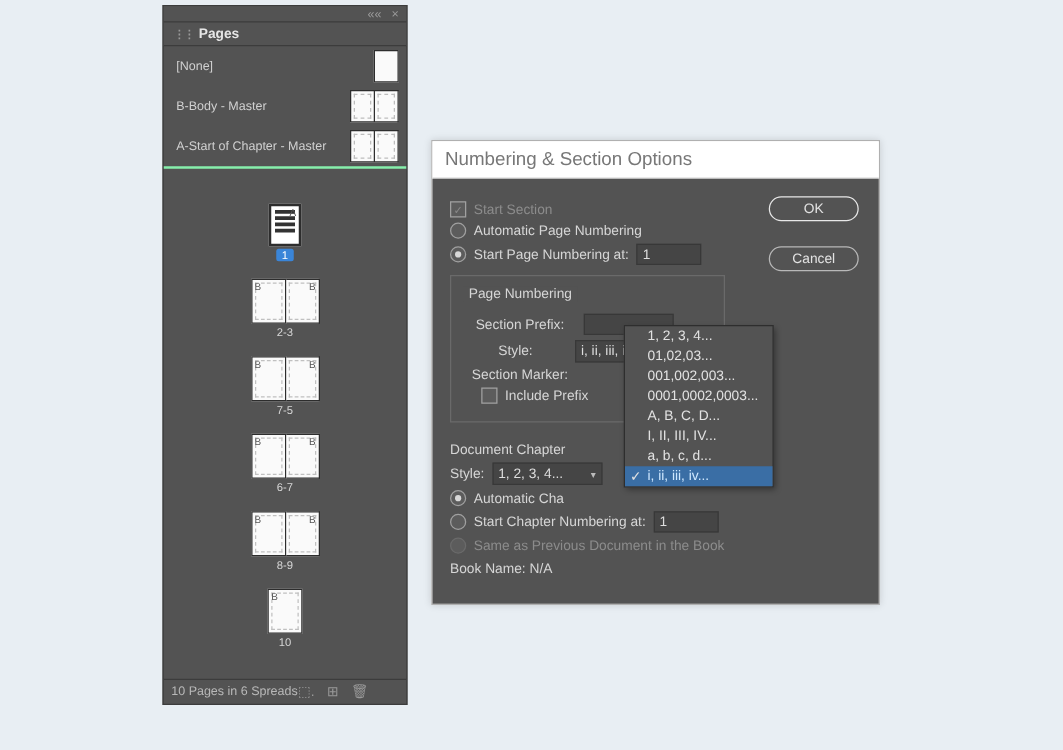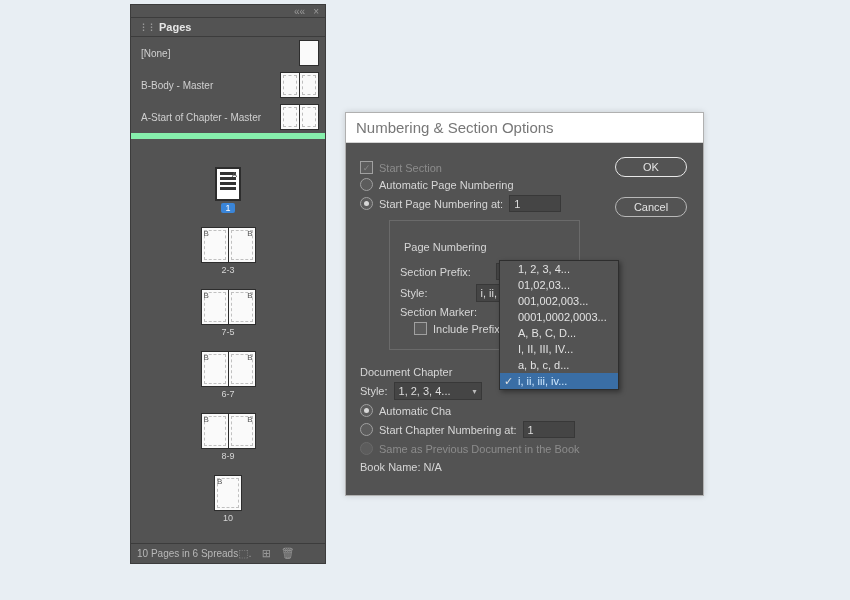--- a/index.html
+++ b/index.html
@@ -49,21 +49,21 @@
     color: #e6e6e6;
   }
   .panel-tab .grip {
     font-size: 9px;
     color: #999;
     letter-spacing: -1px;
   }
 
   
   .masters {
-    border-bottom: 6px solid #86efac;
+    border-bottom: 2px solid #86efac;
   }
   .master-row {
     display: flex;
     align-items: center;
     justify-content: space-between;
     padding: 3px 6px 3px 10px;
     font-size: 10px;
     color: #d0d0d0;
   }
   .master-thumb {
@@ -250,36 +250,35 @@
     color: #ddd;
     font-size: 11px;
     padding: 0 4px;
     display: inline-flex;
     align-items: center;
   }
   .text-input.wide { width: 62px; }
 
   .group {
     border: 1px solid #6a6a6a;
-    padding: 20px 10px 10px 10px;
+    padding: 8px 10px 10px 10px;
     margin-top: 8px;
     position: relative;
-    margin-left: 29px;
   }
   .group-title {
     position: relative;
     top: 0;
     margin: -14px 0 6px 0;
     display: inline-block;
     background: #535353;
     padding: 0 4px;
     color: #d6d6d6;
   }
   .label-right {
-    text-align: left;
+    text-align: center;
     width: 90px;
     display: inline-block;
   }
 
   .select {
     background: #454545;
     border: 1px solid #383838;
     height: 16px;
     width: 108px;
     color: #ddd;

